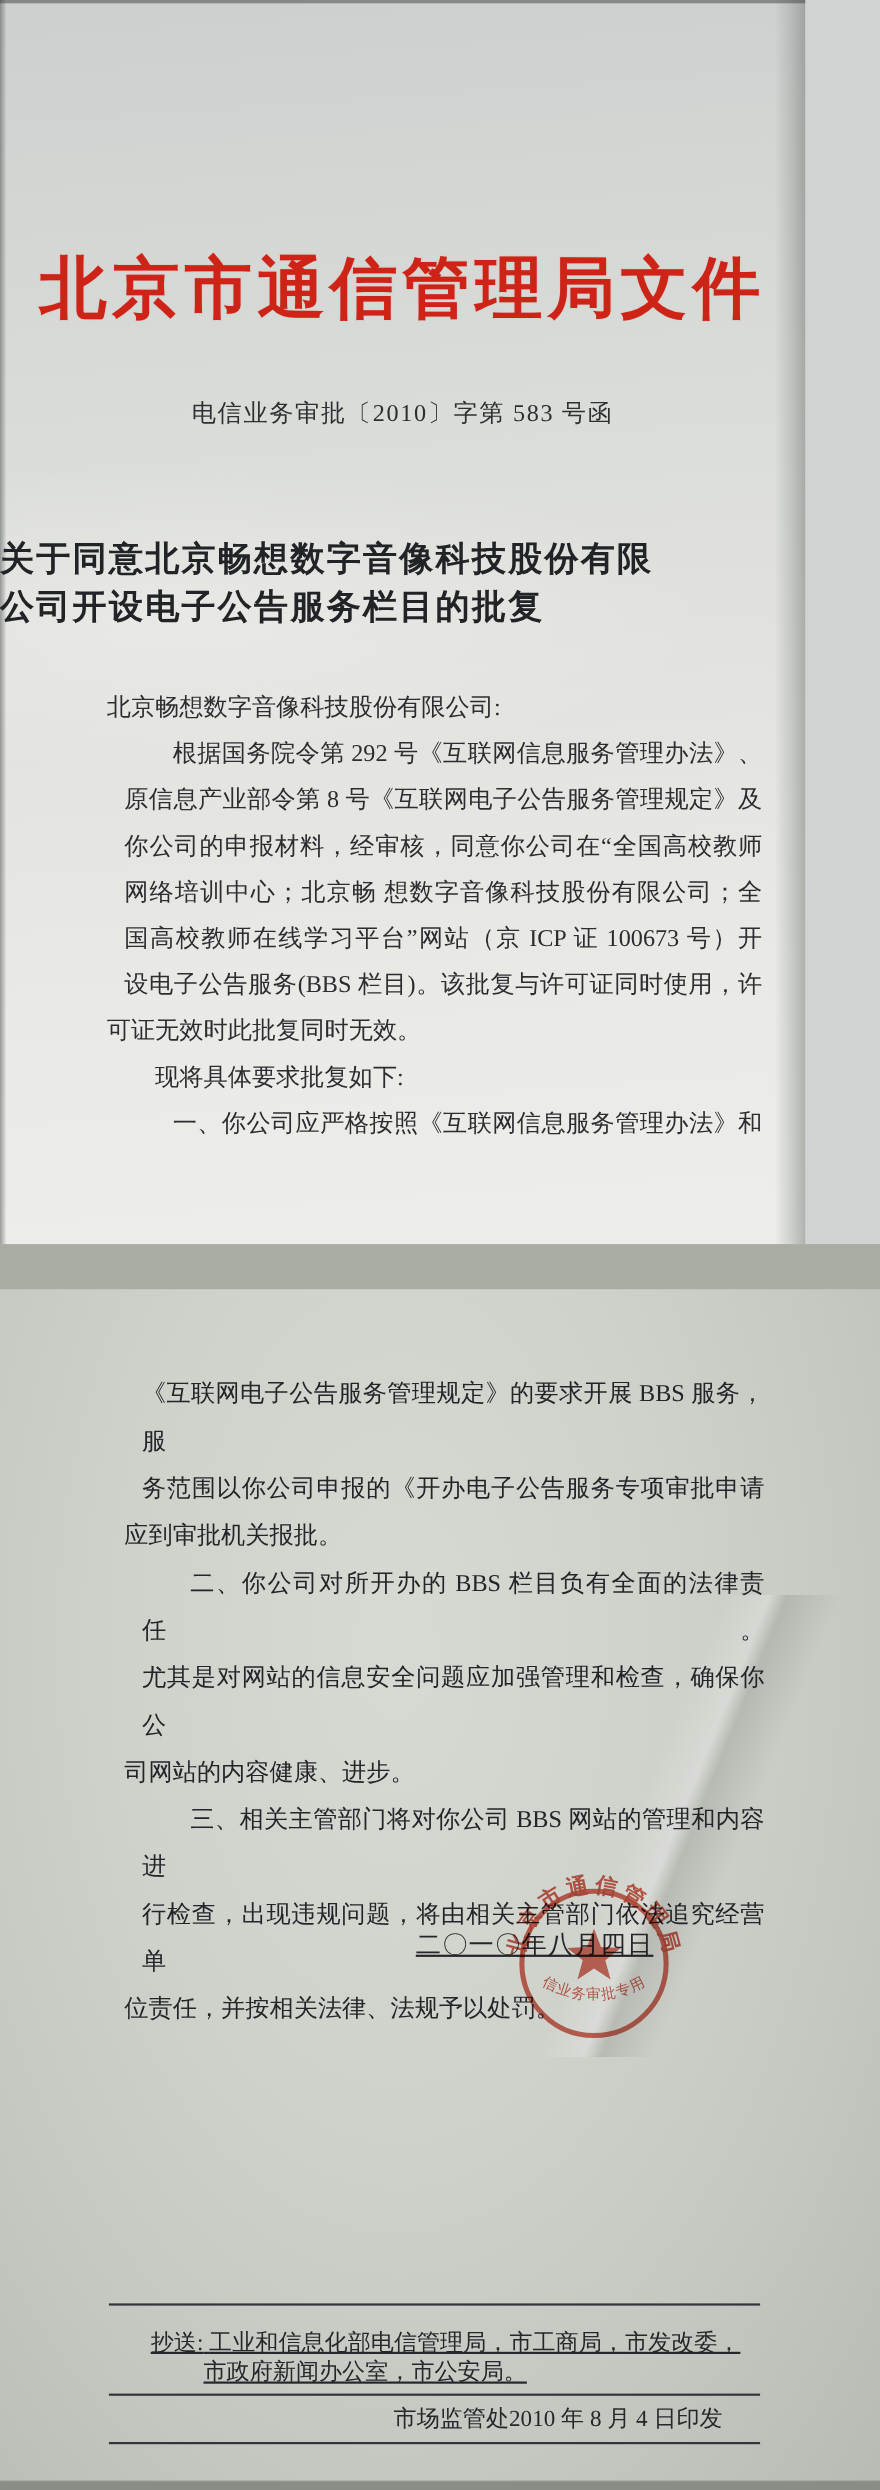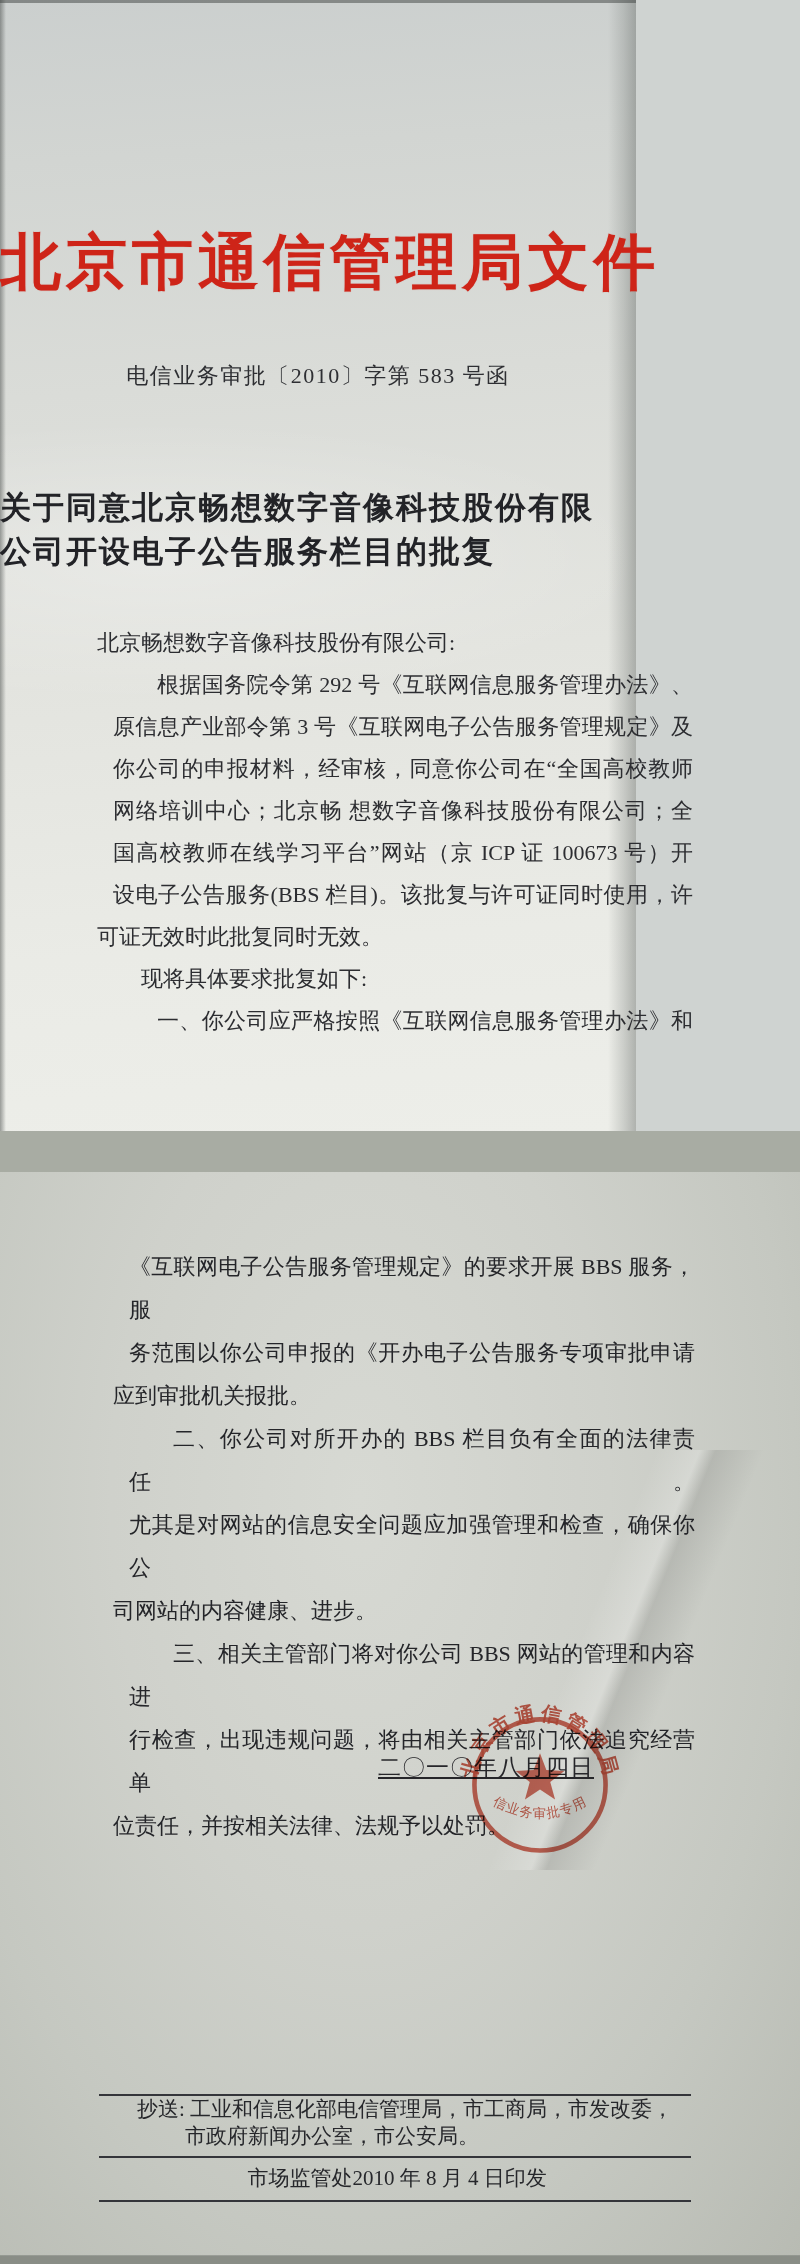--- a/index.html
+++ b/index.html
@@ -3,21 +3,21 @@
 <meta charset="utf-8">
 <style>
   html,body { margin:0; padding:0; background:#4a4d4b; }
   .shot {
     position:relative; width:800px; height:2264px; overflow:hidden;
     font-family:"Liberation Serif","DejaVu Serif",serif;
     background:#cfd3d1;
   }
   
   .photo1 {
-    position:absolute; top:0; left:0; width:636px; height:1131px;
+    position:absolute; top:0; left:0; width:732px; height:1131px;
     background:linear-gradient(176deg,#cbcfce 0%,#d2d5d2 14%,#dadcd8 34%,#e3e4df 58%,#eaebe6 82%,#edeee9 100%);
   }
   .p1-right-edge {
     position:absolute; top:0; right:0; width:28px; height:1131px;
     background:linear-gradient(90deg,rgba(130,135,132,0) 0%,rgba(130,135,132,.30) 55%,rgba(108,113,110,.48) 100%);
   }
   .p1-left-edge {
     position:absolute; top:0; left:0; width:6px; height:1131px;
     background:linear-gradient(90deg,rgba(70,74,72,.5),rgba(70,74,72,0));
   }
@@ -77,26 +77,27 @@
   .seal {
     position:absolute; top:1703px; left:456px; width:168px; height:168px;
     mix-blend-mode:multiply; opacity:.93;
   }
   .footer {
     position:absolute; top:2094px; left:99px; width:592px;
     border-top:2px solid #34353a; border-bottom:2px solid #34353a;
     color:#26272b; box-sizing:border-box;
   }
   .cc {
-    padding:0 8px 6px 38px; font-size:21px; line-height:27px;
+    padding:20px 8px 6px 38px; font-size:21px; line-height:27px;
     border-bottom:2px solid #34353a;
+    text-decoration:underline;
   }
   .cc-line2 { margin-left:48px; }
   .frow {
-    display:flex; justify-content:center; align-items:center;
+    display:flex; justify-content:flex-end; align-items:center;
     padding:6px 34px 8px 38px; font-size:21px;
   }
 </style>
 </head>
 <body>
 
 <div class="shot">
 
   <div class="photo1">
     <div class="sheen1"></div>
@@ -108,21 +109,21 @@
     <div class="doc-number">电信业务审批〔2010〕字第 583 号函</div>
 
     <div class="letter-title">
       <div>关于同意北京畅想数字音像科技股份有限</div>
       <div>公司开设电子公告服务栏目的批复</div>
     </div>
 
     <div class="body1">
       <div class="line">北京畅想数字音像科技股份有限公司:</div>
       <div class="line j ind">根据国务院令第 292 号《互联网信息服务管理办法》、</div>
-      <div class="line j">原信息产业部令第 3 号《互联网电子公告服务管理规定》及</div>
+      <div class="line j">原信息产业部令第 8 号《互联网电子公告服务管理规定》及</div>
       <div class="line j">你公司的申报材料，经审核，同意你公司在“全国高校教师</div>
       <div class="line j">网络培训中心；北京畅 想数字音像科技股份有限公司；全</div>
       <div class="line j">国高校教师在线学习平台”网站（京 ICP 证 100673 号）开</div>
       <div class="line j">设电子公告服务(BBS 栏目)。该批复与许可证同时使用，许</div>
       <div class="line">可证无效时此批复同时无效。</div>
       <div class="line ind">现将具体要求批复如下:</div>
       <div class="line j ind">一、你公司应严格按照《互联网信息服务管理办法》和</div>
     </div>
   </div>
 

